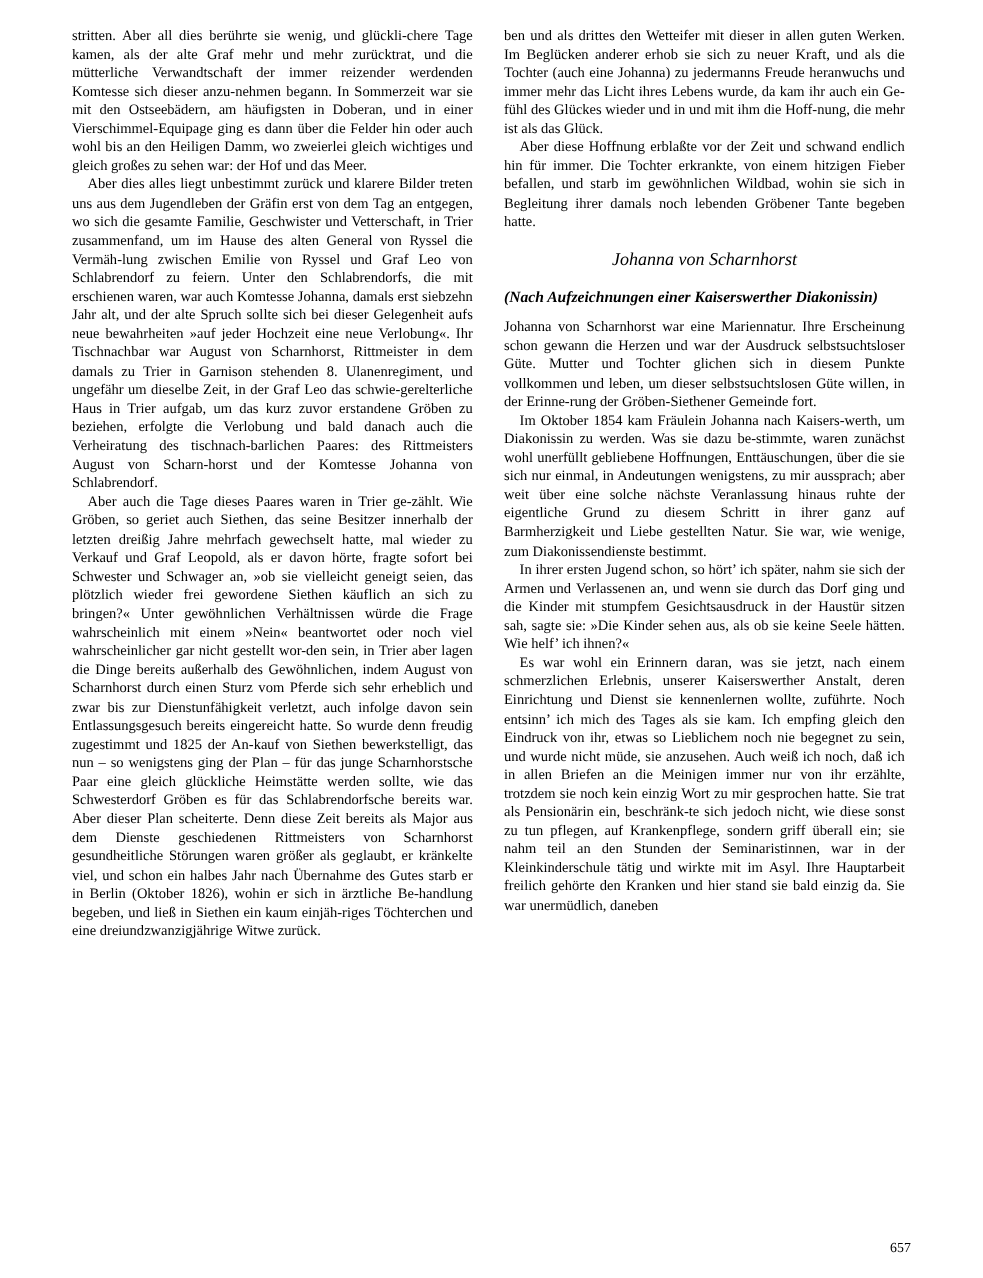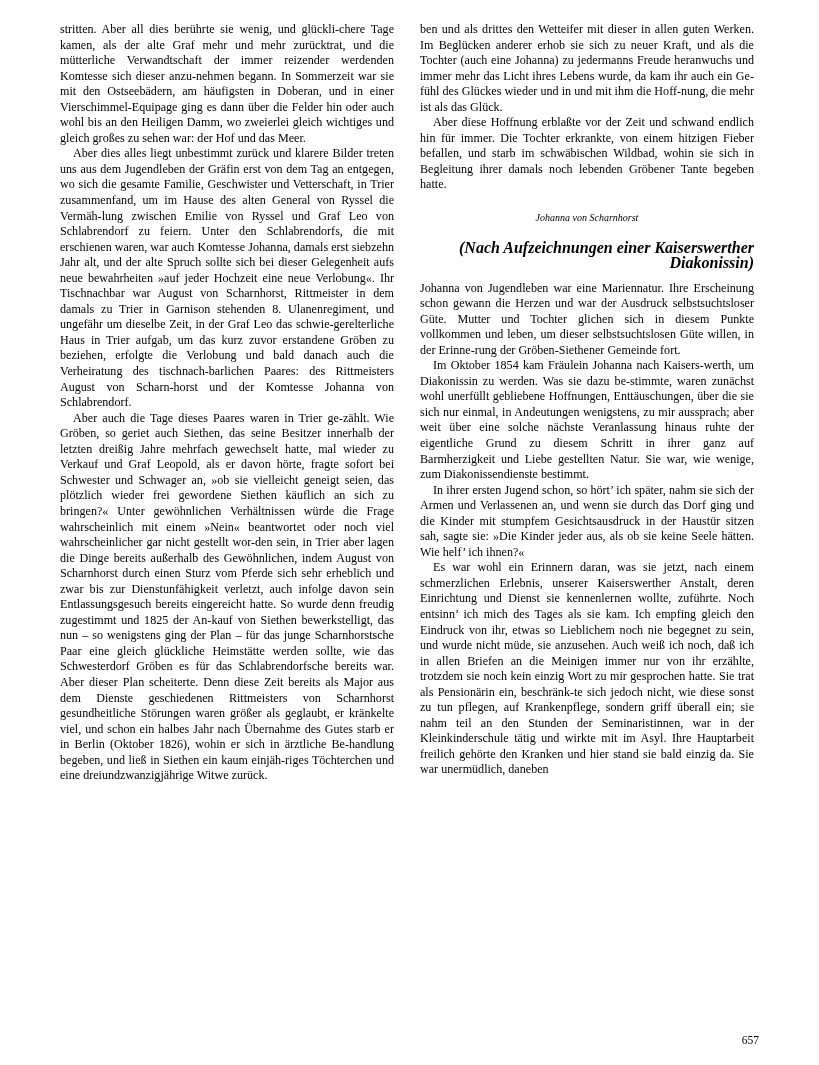--- a/index.html
+++ b/index.html
@@ -37,30 +37,30 @@
     text-align: justify;
     text-justify: inter-word;
     hyphens: manual;
   }
   p.indent {
     text-indent: 13px;
   }
   .section-title {
     text-align: center;
     font-style: italic;
-    font-size: 10px;
+    font-size: 15px;
     line-height: 15.5px;
     margin: 17px 0 0 0;
     font-weight: normal;
   }
   .section-subtitle {
-    text-align: right;
+    text-align: left;
     font-style: italic;
     font-weight: bold;
-    font-size: 16px;
+    font-size: 13px;
     line-height: 15.5px;
     margin: 14px 0 10px 0;
   }
   .folio {
     position: absolute;
     right: 60px;
     bottom: 18px;
     font-size: 11.5px;
     line-height: 13px;
   }
@@ -72,27 +72,27 @@
   <div class="columns">
 
     <div class="col">
       <p>stritten. Aber all dies berührte sie wenig, und glückli-chere Tage kamen, als der alte Graf mehr und mehr zurücktrat, und die mütterliche Verwandtschaft der immer reizender werdenden Komtesse sich dieser anzu-nehmen begann. In Sommerzeit war sie mit den Ostseebädern, am häufigsten in Doberan, und in einer Vierschimmel-Equipage ging es dann über die Felder hin oder auch wohl bis an den Heiligen Damm, wo zweierlei gleich wichtiges und gleich großes zu sehen war: der Hof und das Meer.</p>
       <p class="indent">Aber dies alles liegt unbestimmt zurück und klarere Bilder treten uns aus dem Jugendleben der Gräfin erst von dem Tag an entgegen, wo sich die gesamte Familie, Geschwister und Vetterschaft, in Trier zusammenfand, um im Hause des alten General von Ryssel die Vermäh-lung zwischen Emilie von Ryssel und Graf Leo von Schlabrendorf zu feiern. Unter den Schlabrendorfs, die mit erschienen waren, war auch Komtesse Johanna, damals erst siebzehn Jahr alt, und der alte Spruch sollte sich bei dieser Gelegenheit aufs neue bewahrheiten »auf jeder Hochzeit eine neue Verlobung«. Ihr Tischnachbar war August von Scharnhorst, Rittmeister in dem damals zu Trier in Garnison stehenden 8. Ulanenregiment, und ungefähr um dieselbe Zeit, in der Graf Leo das schwie-gerelterliche Haus in Trier aufgab, um das kurz zuvor erstandene Gröben zu beziehen, erfolgte die Verlobung und bald danach auch die Verheiratung des tischnach-barlichen Paares: des Rittmeisters August von Scharn-horst und der Komtesse Johanna von Schlabrendorf.</p>
       <p class="indent">Aber auch die Tage dieses Paares waren in Trier ge-zählt. Wie Gröben, so geriet auch Siethen, das seine Besitzer innerhalb der letzten dreißig Jahre mehrfach gewechselt hatte, mal wieder zu Verkauf und Graf Leopold, als er davon hörte, fragte sofort bei Schwester und Schwager an, »ob sie vielleicht geneigt seien, das plötzlich wieder frei gewordene Siethen käuflich an sich zu bringen?« Unter gewöhnlichen Verhältnissen würde die Frage wahrscheinlich mit einem »Nein« beantwortet oder noch viel wahrscheinlicher gar nicht gestellt wor-den sein, in Trier aber lagen die Dinge bereits außerhalb des Gewöhnlichen, indem August von Scharnhorst durch einen Sturz vom Pferde sich sehr erheblich und zwar bis zur Dienstunfähigkeit verletzt, auch infolge davon sein Entlassungsgesuch bereits eingereicht hatte. So wurde denn freudig zugestimmt und 1825 der An-kauf von Siethen bewerkstelligt, das nun – so wenigstens ging der Plan – für das junge Scharnhorstsche Paar eine gleich glückliche Heimstätte werden sollte, wie das Schwesterdorf Gröben es für das Schlabrendorfsche bereits war. Aber dieser Plan scheiterte. Denn diese Zeit bereits als Major aus dem Dienste geschiedenen Rittmeisters von Scharnhorst gesundheitliche Störungen waren größer als geglaubt, er kränkelte viel, und schon ein halbes Jahr nach Übernahme des Gutes starb er in Berlin (Oktober 1826), wohin er sich in ärztliche Be-handlung begeben, und ließ in Siethen ein kaum einjäh-riges Töchterchen und eine dreiundzwanzigjährige Witwe zurück.</p>
     </div>
 
     <div class="col">
       <p>ben und als drittes den Wetteifer mit dieser in allen guten Werken. Im Beglücken anderer erhob sie sich zu neuer Kraft, und als die Tochter (auch eine Johanna) zu jedermanns Freude heranwuchs und immer mehr das Licht ihres Lebens wurde, da kam ihr auch ein Ge-fühl des Glückes wieder und in und mit ihm die Hoff-nung, die mehr ist als das Glück.</p>
-      <p class="indent">Aber diese Hoffnung erblaßte vor der Zeit und schwand endlich hin für immer. Die Tochter erkrankte, von einem hitzigen Fieber befallen, und starb im schwäbischen Wildbad, wohin sie sich in Begleitung ihrer damals noch lebenden Gröbener Tante begeben hatte.</p>
+      <p class="indent">Aber diese Hoffnung erblaßte vor der Zeit und schwand endlich hin für immer. Die Tochter erkrankte, von einem hitzigen Fieber befallen, und starb im gewöhnlichen Wildbad, wohin sie sich in Begleitung ihrer damals noch lebenden Gröbener Tante begeben hatte.</p>
 
       <h2 class="section-title">Johanna von Scharnhorst</h2>
       <div class="section-subtitle">(Nach Aufzeichnungen einer Kaiserswerther Diakonissin)</div>
 
-      <p>Johanna von Jugendleben war eine Mariennatur. Ihre Erscheinung schon gewann die Herzen und war der Ausdruck selbstsuchtsloser Güte. Mutter und Tochter glichen sich in diesem Punkte vollkommen und leben, um dieser selbstsuchtslosen Güte willen, in der Erinne-rung der Gröben-Siethener Gemeinde fort.</p>
+      <p>Johanna von Scharnhorst war eine Mariennatur. Ihre Erscheinung schon gewann die Herzen und war der Ausdruck selbstsuchtsloser Güte. Mutter und Tochter glichen sich in diesem Punkte vollkommen und leben, um dieser selbstsuchtslosen Güte willen, in der Erinne-rung der Gröben-Siethener Gemeinde fort.</p>
       <p class="indent">Im Oktober 1854 kam Fräulein Johanna nach Kaisers-werth, um Diakonissin zu werden. Was sie dazu be-stimmte, waren zunächst wohl unerfüllt gebliebene Hoffnungen, Enttäuschungen, über die sie sich nur einmal, in Andeutungen wenigstens, zu mir aussprach; aber weit über eine solche nächste Veranlassung hinaus ruhte der eigentliche Grund zu diesem Schritt in ihrer ganz auf Barmherzigkeit und Liebe gestellten Natur. Sie war, wie wenige, zum Diakonissendienste bestimmt.</p>
-      <p class="indent">In ihrer ersten Jugend schon, so hört’ ich später, nahm sie sich der Armen und Verlassenen an, und wenn sie durch das Dorf ging und die Kinder mit stumpfem Gesichtsausdruck in der Haustür sitzen sah, sagte sie: »Die Kinder jeder aus, als ob sie keine Seele hätten. Wie helf’ ich ihnen?«</p>
+      <p class="indent">In ihrer ersten Jugend schon, so hört’ ich später, nahm sie sich der Armen und Verlassenen an, und wenn sie durch das Dorf ging und die Kinder mit stumpfem Gesichtsausdruck in der Haustür sitzen sah, sagte sie: »Die Kinder sehen aus, als ob sie keine Seele hätten. Wie helf’ ich ihnen?«</p>
       <p class="indent">Es war wohl ein Erinnern daran, was sie jetzt, nach einem schmerzlichen Erlebnis, unserer Kaiserswerther Anstalt, deren Einrichtung und Dienst sie kennenlernen wollte, zuführte. Noch entsinn’ ich mich des Tages als sie kam. Ich empfing gleich den Eindruck von ihr, etwas so Lieblichem noch nie begegnet zu sein, und wurde nicht müde, sie anzusehen. Auch weiß ich noch, daß ich in allen Briefen an die Meinigen immer nur von ihr erzählte, trotzdem sie noch kein einzig Wort zu mir gesprochen hatte. Sie trat als Pensionärin ein, beschränk-te sich jedoch nicht, wie diese sonst zu tun pflegen, auf Krankenpflege, sondern griff überall ein; sie nahm teil an den Stunden der Seminaristinnen, war in der Kleinkinderschule tätig und wirkte mit im Asyl. Ihre Hauptarbeit freilich gehörte den Kranken und hier stand sie bald einzig da. Sie war unermüdlich, daneben</p>
     </div>
 
   </div>
 
   <div class="folio">657</div>
 </div>
 
 </body></html>

